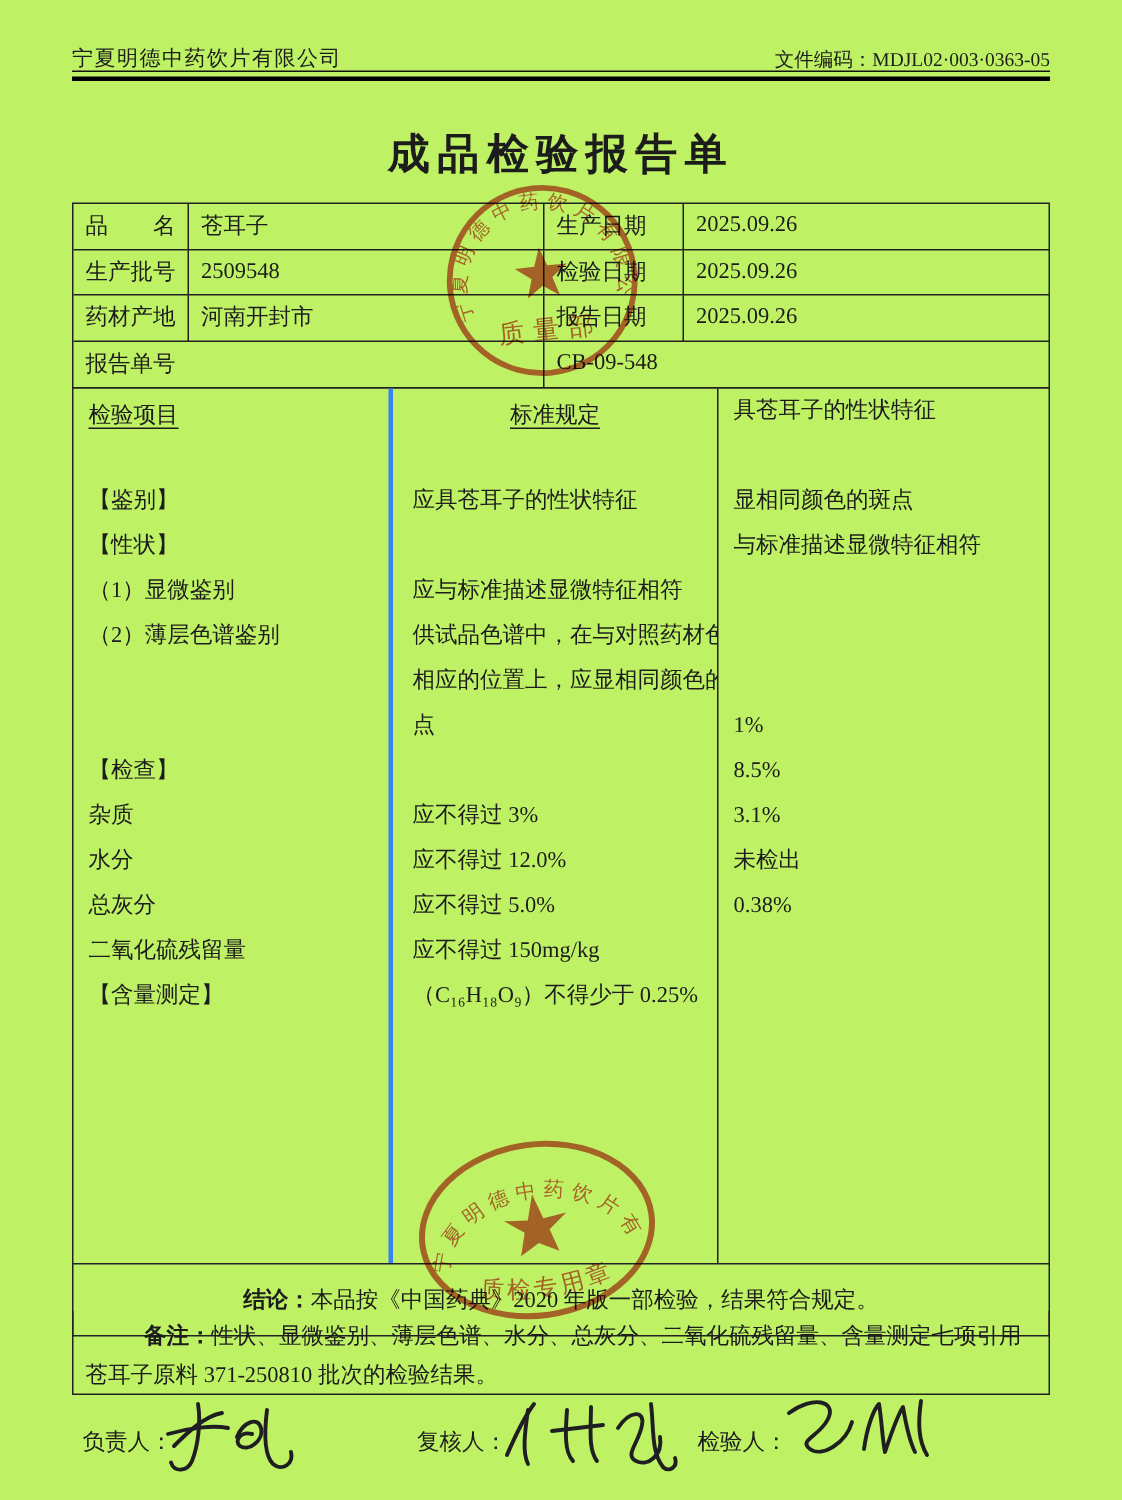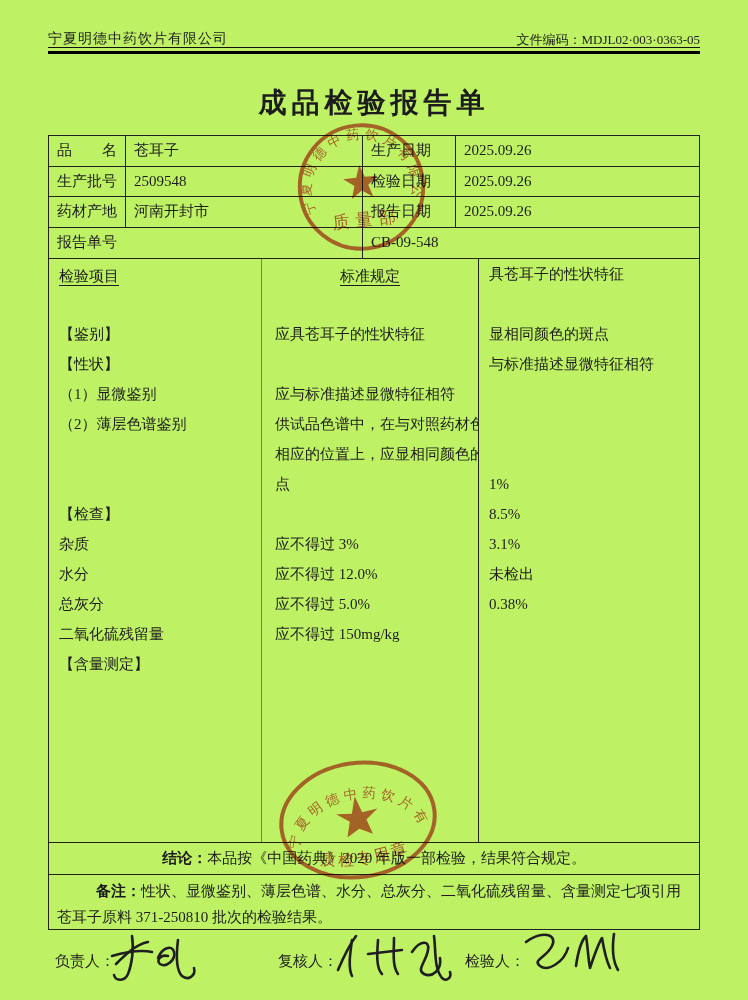--- a/index.html
+++ b/index.html
@@ -22,33 +22,33 @@
   .info-table .cell{border-right:1px solid #222;border-bottom:1px solid #222;display:flex;align-items:center;
     padding:0 8px;box-sizing:border-box;white-space:nowrap;overflow:hidden;}
   .info-table .cell.lastcol{border-right:none;}
   .info-table .cell.lastrow{border-bottom:none;}
   .info-table .span2{grid-column:1 / 3;}
   .info-table .span2r{grid-column:3 / 5;}
   
   .results{left:48px;top:258px;width:652px;height:585px;border:1px solid #222;border-top:1px solid #222;
     box-sizing:border-box;display:flex;font-size:15px;}
   .rcol{box-sizing:border-box;height:100%;}
-  .rcol1{width:213px;border-right:1px solid #3b82f6;}
+  .rcol1{width:213px;border-right:3px solid #3b82f6;}
   .rcol2{width:217px;border-right:1px solid #222;}
   .rcol3{flex:1;}
   .rhead{height:60px;box-sizing:border-box;padding-top:8px;}
   .rhead .u{text-decoration:underline;text-underline-offset:4px;}
   .rhead1{padding-left:10px;}
   .rhead2,.rhead3{text-align:center;}
   .rline{height:30px;line-height:30px;white-space:nowrap;overflow:hidden;}
   .rcol1 .rline{padding-left:10px;}
   .rcol2 .rline{padding-left:13px;}
   .rcol3 .rline{padding-left:10px;}
   
-  .conclusion{left:48px;top:842px;width:652px;height:33px;border:1px solid #222;border-top:none;
+  .conclusion{left:48px;top:842px;width:652px;height:49px;border:1px solid #222;border-top:none;
     box-sizing:border-box;display:flex;align-items:center;justify-content:center;font-size:15px;}
   .conclusion b{font-weight:bold;}
   .remark{left:48px;top:874px;width:652px;height:56px;border:1px solid #222;border-top:none;
     box-sizing:border-box;font-size:15px;}
   .remark p{margin:0;padding:4px 8px 0 8px;text-indent:2.6em;line-height:26px;}
   .remark b{font-weight:bold;}
   
   .siglabel{font-size:15px;top:952px;}
   .lab-resp{left:55px;} .lab-rev{left:278px;} .lab-insp{left:465px;}
   .sig-svg{pointer-events:none;}
@@ -113,20 +113,21 @@
       <div class="rline"></div>
       <div class="rline">应与标准描述显微特征相符</div>
       <div class="rline">供试品色谱中，在与对照药材色谱</div>
       <div class="rline">相应的位置上，应显相同颜色的斑</div>
       <div class="rline">点</div>
       <div class="rline"></div>
       <div class="rline">应不得过 3%</div>
       <div class="rline">应不得过 12.0%</div>
       <div class="rline">应不得过 5.0%</div>
       <div class="rline">应不得过 150mg/kg</div>
+      <div class="rline">（C₁₆H₁₈O₉）不得少于 0.25%</div>
     </div>
     <div class="rcol rcol3">
       <div class="rline">具苍耳子的性状特征</div>
       <div class="rline"></div>
       <div class="rline">显相同颜色的斑点</div>
       <div class="rline">与标准描述显微特征相符</div>
       <div class="rline"></div>
       <div class="rline"></div>
       <div class="rline"></div>
       <div class="rline">1%</div>

